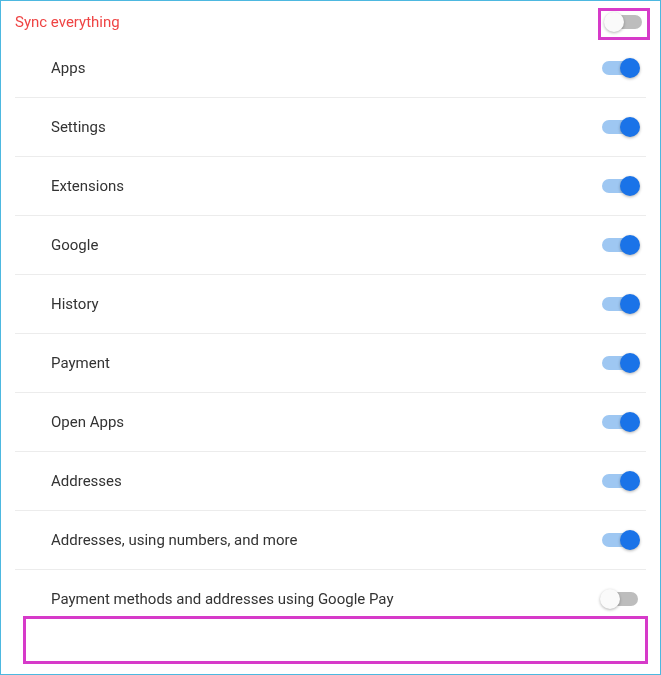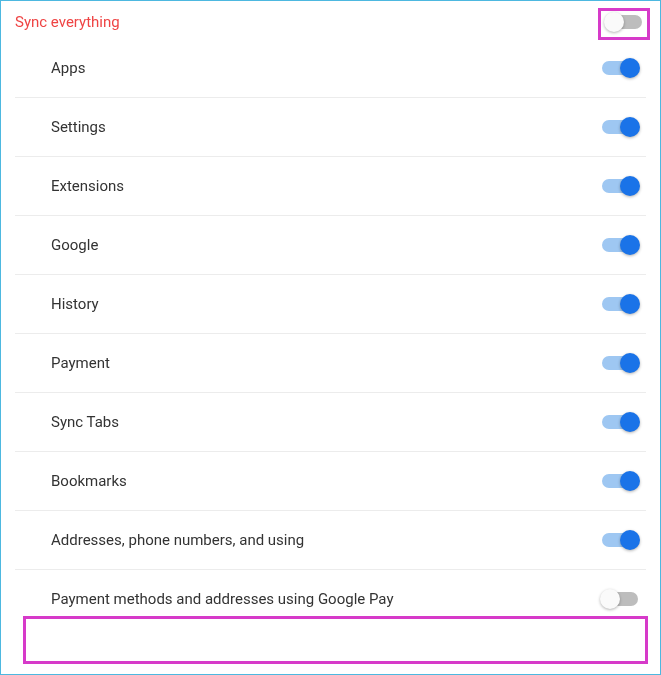--- a/index.html
+++ b/index.html
@@ -161,37 +161,37 @@
 
     <div class="item-row">
       <span class="item-label">Payment</span>
       <div class="toggle on">
         <div class="toggle-track"></div>
         <div class="toggle-thumb"></div>
       </div>
     </div>
 
     <div class="item-row">
-      <span class="item-label">Sync Tabs</span>
-      <div class="toggle on">
-        <div class="toggle-track"></div>
-        <div class="toggle-thumb"></div>
-      </div>
-    </div>
-
-    <div class="item-row">
-      <span class="item-label">Bookmarks</span>
-      <div class="toggle on">
-        <div class="toggle-track"></div>
-        <div class="toggle-thumb"></div>
-      </div>
-    </div>
-
-    <div class="item-row">
-      <span class="item-label">Addresses, phone numbers, and using</span>
+      <span class="item-label">Open Apps</span>
+      <div class="toggle on">
+        <div class="toggle-track"></div>
+        <div class="toggle-thumb"></div>
+      </div>
+    </div>
+
+    <div class="item-row">
+      <span class="item-label">Addresses</span>
+      <div class="toggle on">
+        <div class="toggle-track"></div>
+        <div class="toggle-thumb"></div>
+      </div>
+    </div>
+
+    <div class="item-row">
+      <span class="item-label">Addresses, using numbers, and more</span>
       <div class="toggle on">
         <div class="toggle-track"></div>
         <div class="toggle-thumb"></div>
       </div>
     </div>
 
     <div class="item-row">
       <span class="item-label">Payment methods and addresses using Google Pay</span>
       <div class="toggle off">
         <div class="toggle-track"></div>

